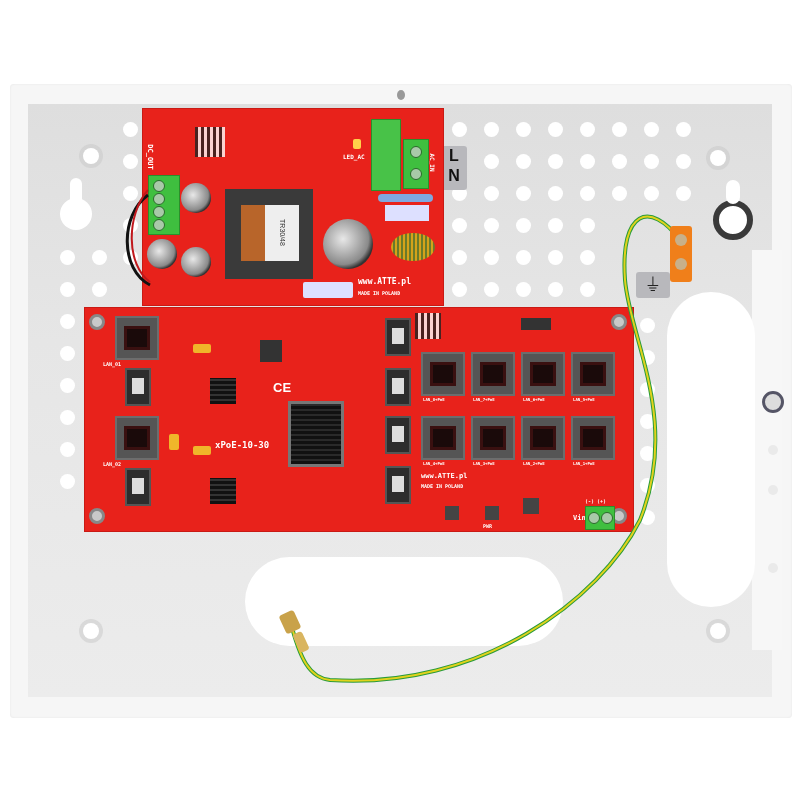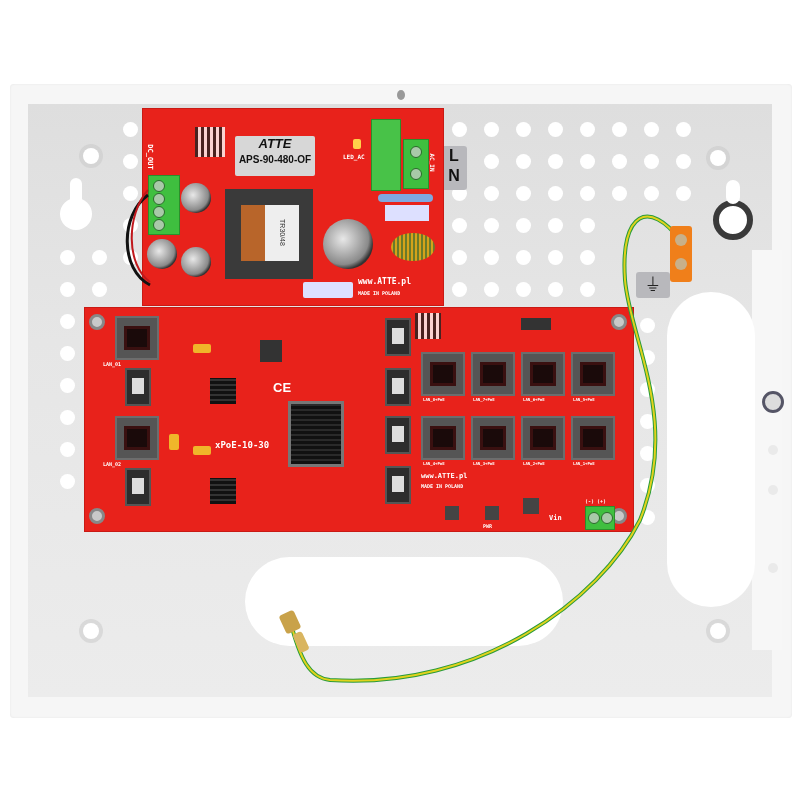--- a/index.html
+++ b/index.html
@@ -126,24 +126,20 @@
   <div>L</div>
   <div>N</div>
 </div>
 
 <div class="abs" style="left:636px;top:272px;width:34px;height:26px;background:#b8b8bc;border-radius:3px;text-align:center;font-size:18px;line-height:26px;color:#222;">
   <span>⏚</span>
 </div>
 
 <div class="pcb" style="left:142px;top:108px;width:300px;height:196px;">
   <div class="abs" style="left:52px;top:18px;width:30px;height:30px;background:repeating-linear-gradient(90deg,#222 0 3px,#fff 3px 6px),#fff;opacity:.8;"></div>
-  <div class="label-tag" style="left:92px;top:27px;width:80px;height:40px;background:#d7d7d7;text-align:center;">
-    <div style="font-weight:bold;font-size:13px;color:#111;line-height:16px;font-style:italic;">ATTE</div>
-    <div style="font-weight:bold;font-size:10px;color:#111;line-height:16px;">APS-90-480-OF</div>
-  </div>
   <div class="pcb-text" style="left:-6px;top:44px;font-size:7px;transform:rotate(90deg);">DC_OUT</div>
   <div class="pcb-text" style="left:200px;top:44px;font-size:6px;">LED_AC</div>
   <div class="pcb-text" style="left:280px;top:50px;font-size:6px;transform:rotate(90deg);">AC_IN</div>
   <div class="abs" style="left:210px;top:30px;width:8px;height:10px;background:#ffd24a;border-radius:2px;"></div>
 
   <div class="term" style="left:5px;top:66px;width:30px;height:58px;">
     <div class="screw" style="left:4px;top:4px;"></div>
       <div class="screw" style="left:4px;top:17px;"></div>
       <div class="screw" style="left:4px;top:30px;"></div>
       <div class="screw" style="left:4px;top:43px;"></div>
@@ -221,21 +217,21 @@
   <div class="pcb-text" style="left:338px;top:153px;font-size:4px;">LAN_4+PoE</div>
   <div class="pcb-text" style="left:388px;top:153px;font-size:4px;">LAN_3+PoE</div>
   <div class="pcb-text" style="left:438px;top:153px;font-size:4px;">LAN_2+PoE</div>
   <div class="pcb-text" style="left:488px;top:153px;font-size:4px;">LAN_1+PoE</div>
   <div class="pcb-text" style="left:336px;top:164px;font-size:7px;">www.ATTE.pl</div>
   <div class="pcb-text" style="left:336px;top:175px;font-size:5px;">MADE IN POLAND</div>
   <div class="chip" style="left:360px;top:198px;width:14px;height:14px;background:#444;"></div>
   <div class="chip" style="left:400px;top:198px;width:14px;height:14px;background:#444;"></div>
   <div class="chip" style="left:438px;top:190px;width:16px;height:16px;background:#444;"></div>
   <div class="pcb-text" style="left:398px;top:215px;font-size:5px;">PWR</div>
-  <div class="pcb-text" style="left:464px;top:206px;font-size:7px;">Vin</div>
+  <div class="pcb-text" style="left:488px;top:206px;font-size:7px;">Vin</div>
   <div class="pcb-text" style="left:500px;top:190px;font-size:5px;">(-) (+)</div>
   <div class="term" style="left:500px;top:198px;width:28px;height:22px;">
     <div class="screw" style="left:2px;top:5px;"></div>
       <div class="screw" style="left:15px;top:5px;"></div>
   </div>
 </div>
 
 <svg class="abs" style="left:0;top:0;" width="800" height="800">
 
   <path d="M148 195 C120 215,120 270,150 285" stroke="#111" stroke-width="3" fill="none"></path>

